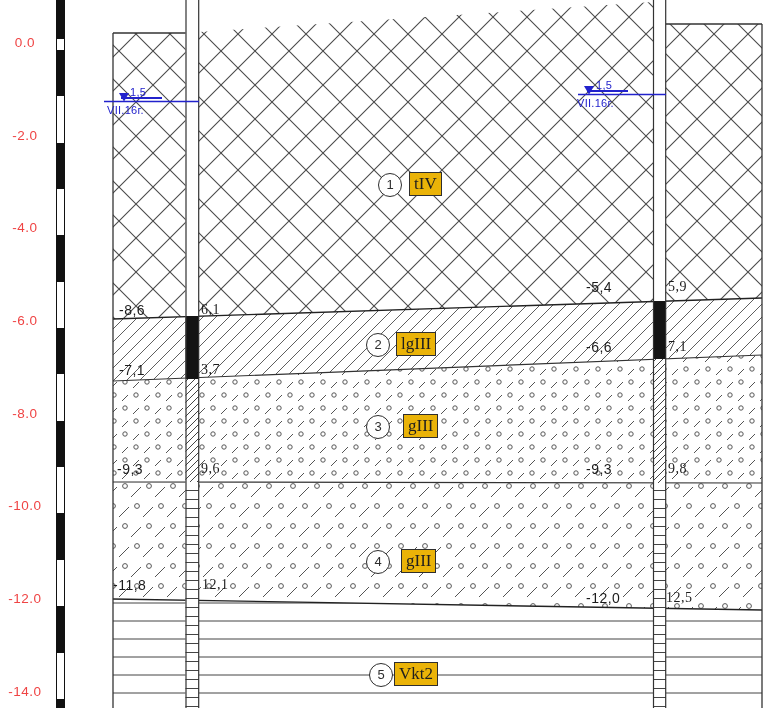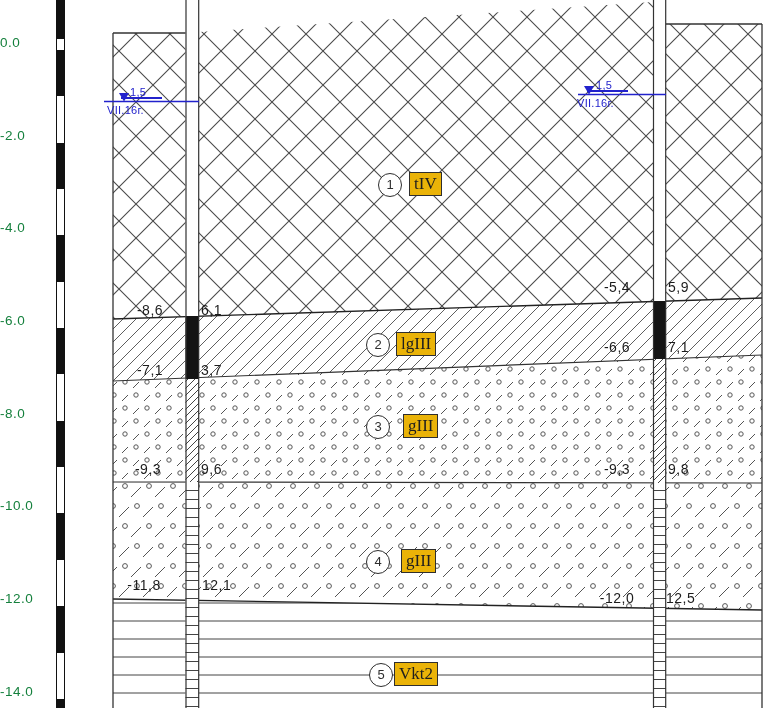--- a/index.html
+++ b/index.html
@@ -4,26 +4,26 @@
 <style>
   html,body{margin:0;padding:0;background:#fff;}
   .stage{position:relative;width:777px;height:708px;background:#fff;overflow:hidden;
          font-family:"Liberation Sans",sans-serif;}
   svg{position:absolute;left:0;top:0;}
   
   .ruler-bar{position:absolute;left:56px;top:0;width:9px;height:708px;box-sizing:border-box;
      border:1px solid #111;
      background-image:repeating-linear-gradient(to bottom,#111 0 46.35px,#fff 46.35px 92.7px);
      background-position:0 49px;}
-  .tick{position:absolute;left:0;width:50px;height:16px;line-height:16px;text-align:left;
-     font-size:13.5px;color:#15803d;letter-spacing:.5px;}
+  .tick{position:absolute;left:0;width:50px;height:16px;line-height:16px;text-align:center;
+     font-size:13.5px;color:#ef4444;letter-spacing:.5px;}
   
   .anno{position:absolute;font-size:14px;color:#1c1c1c;width:62px;letter-spacing:.5px;}
-  .anno.r{text-align:center;}
-  .anno.l{text-align:left;width:52px;}
+  .anno.r{text-align:left;}
+  .anno.l{text-align:left;width:52px;font-family:Liberation Serif, serif;}
   
   .lcirc{position:absolute;width:24px;height:24px;box-sizing:border-box;border:1.4px solid #2e2e2e;
      border-radius:50%;background:#fff;text-align:center;line-height:21px;font-size:13px;color:#2e2e2e;}
   .lbox{position:absolute;box-sizing:border-box;border:1.2px solid #2e2e2e;background:#eab308;
      font-family:"Liberation Serif",serif;font-size:17px;color:#1e1e1e;padding:0 4px;line-height:22px;}
   
   .wtxt{position:absolute;color:#2222cc;font-size:11px;letter-spacing:.3px;}
   .wline{position:absolute;height:2px;background:#2222cc;}
 </style>
 </head>

